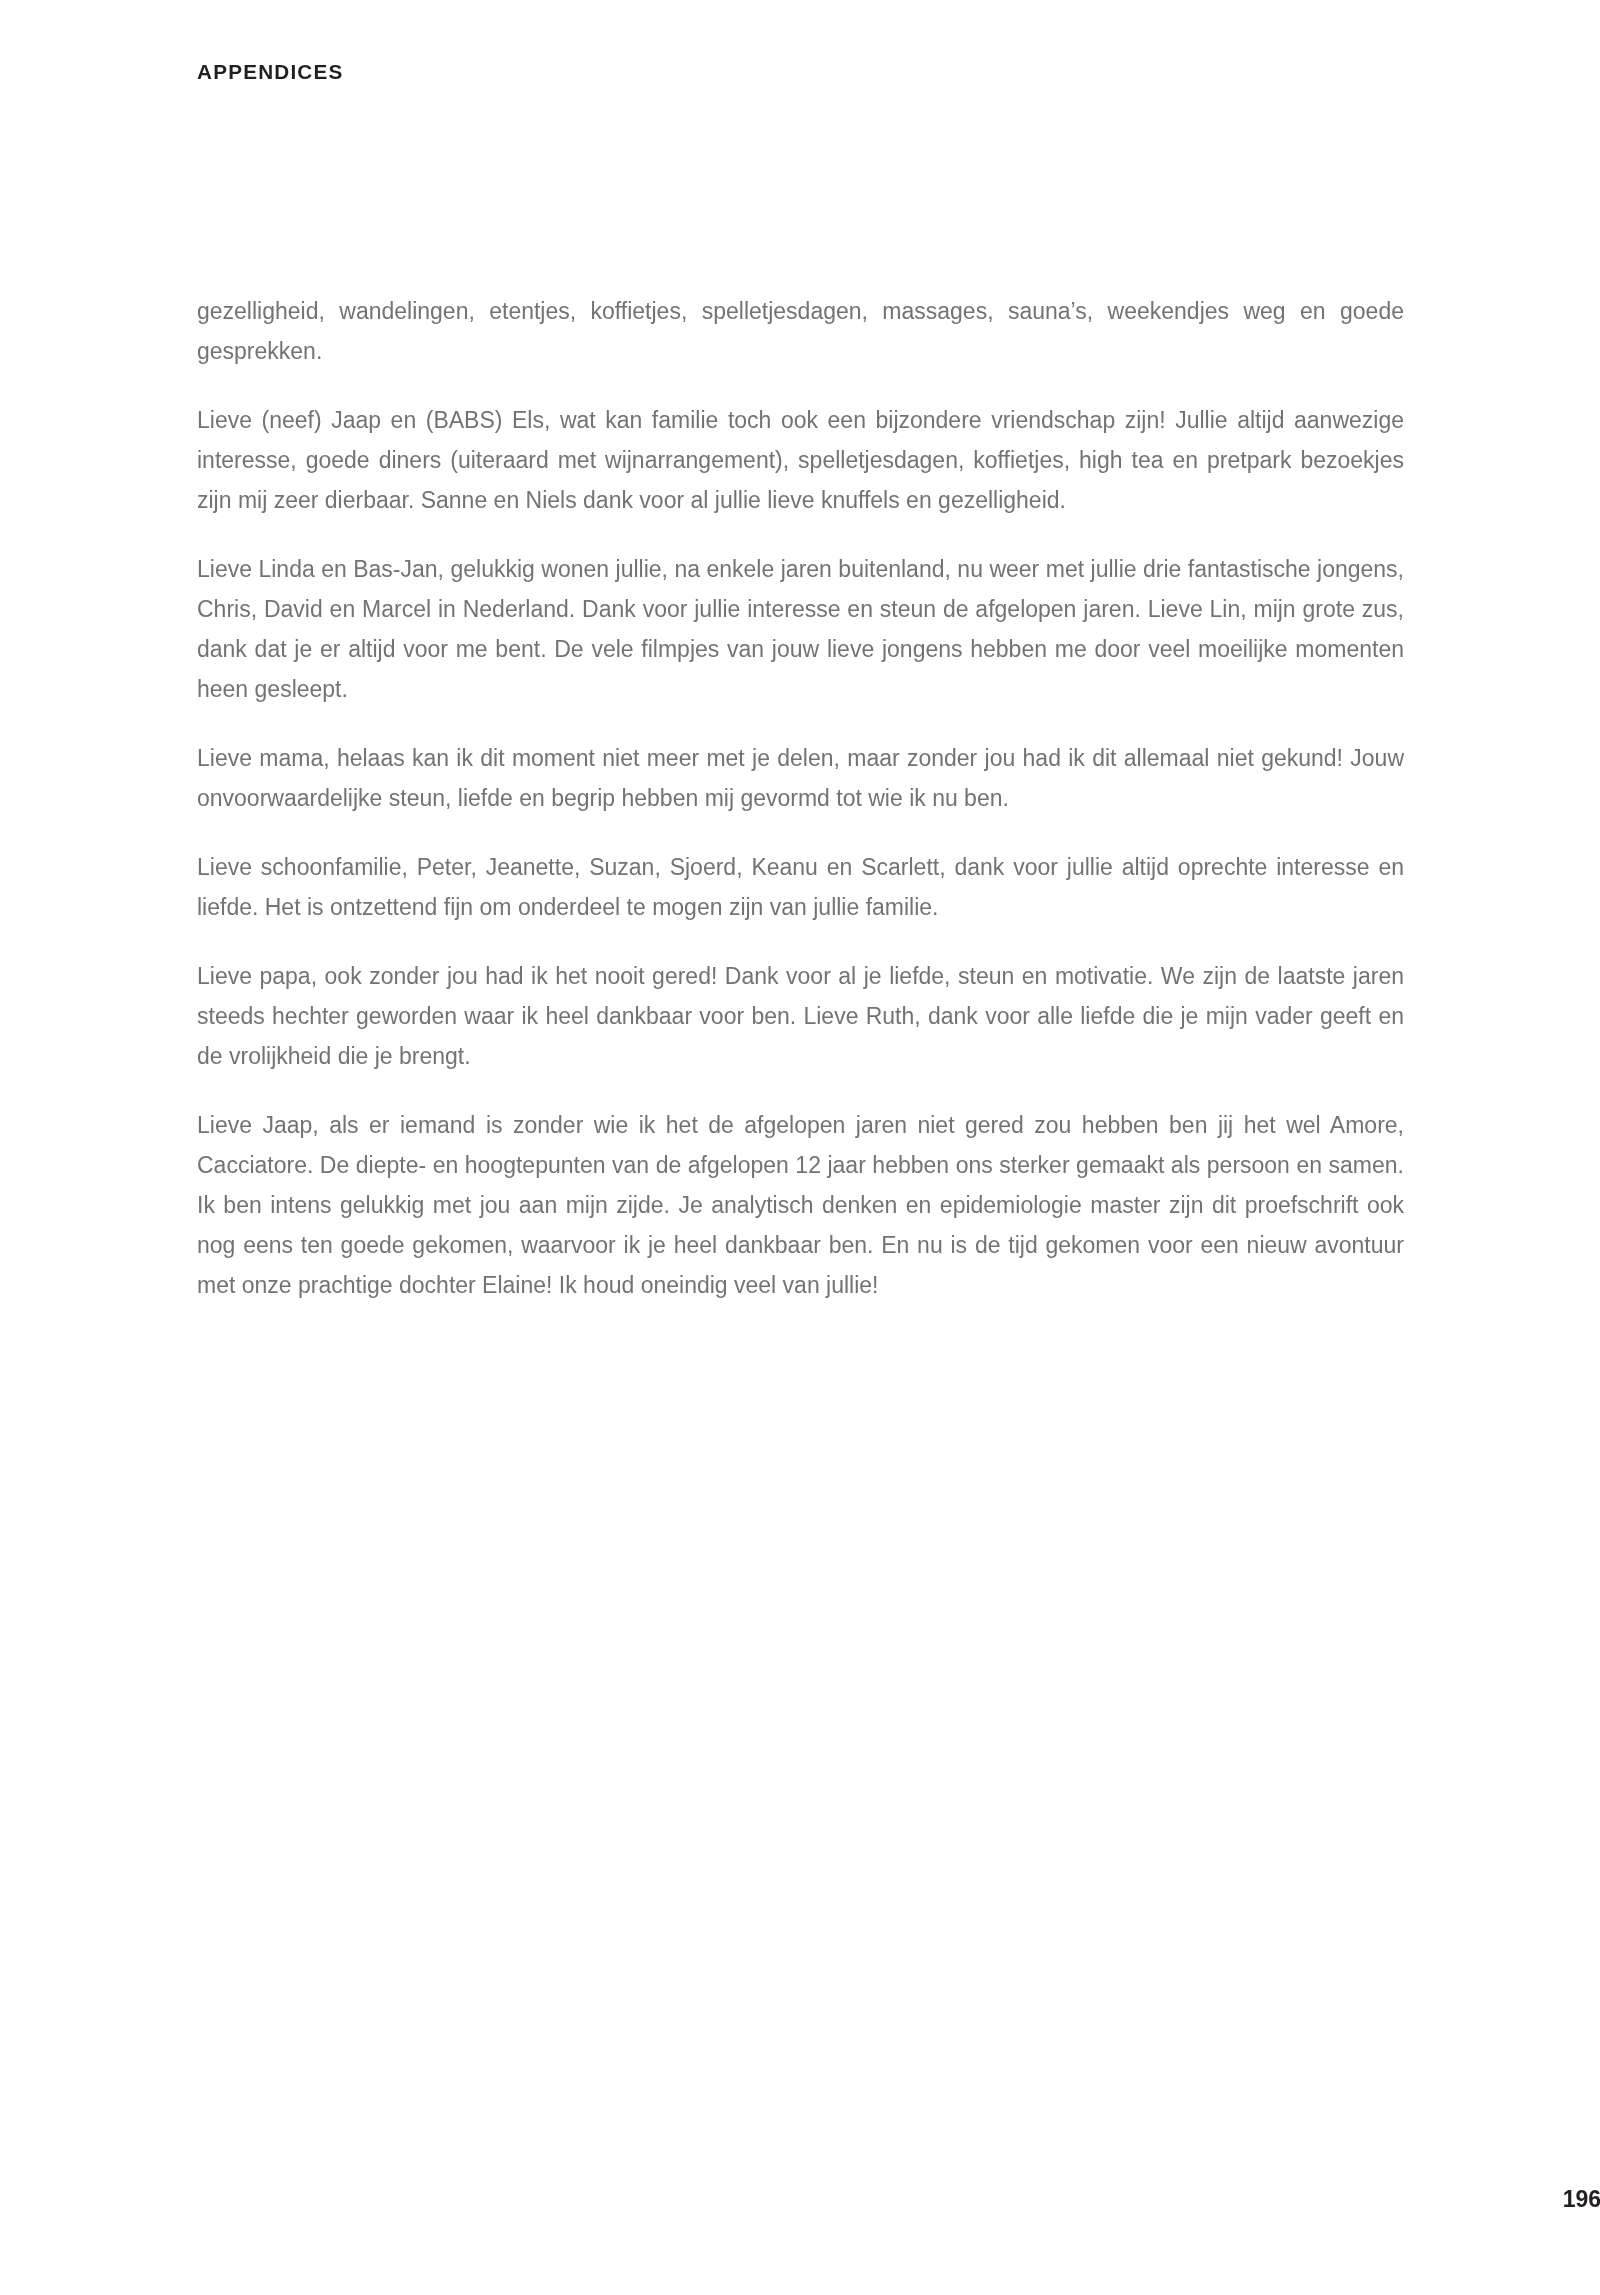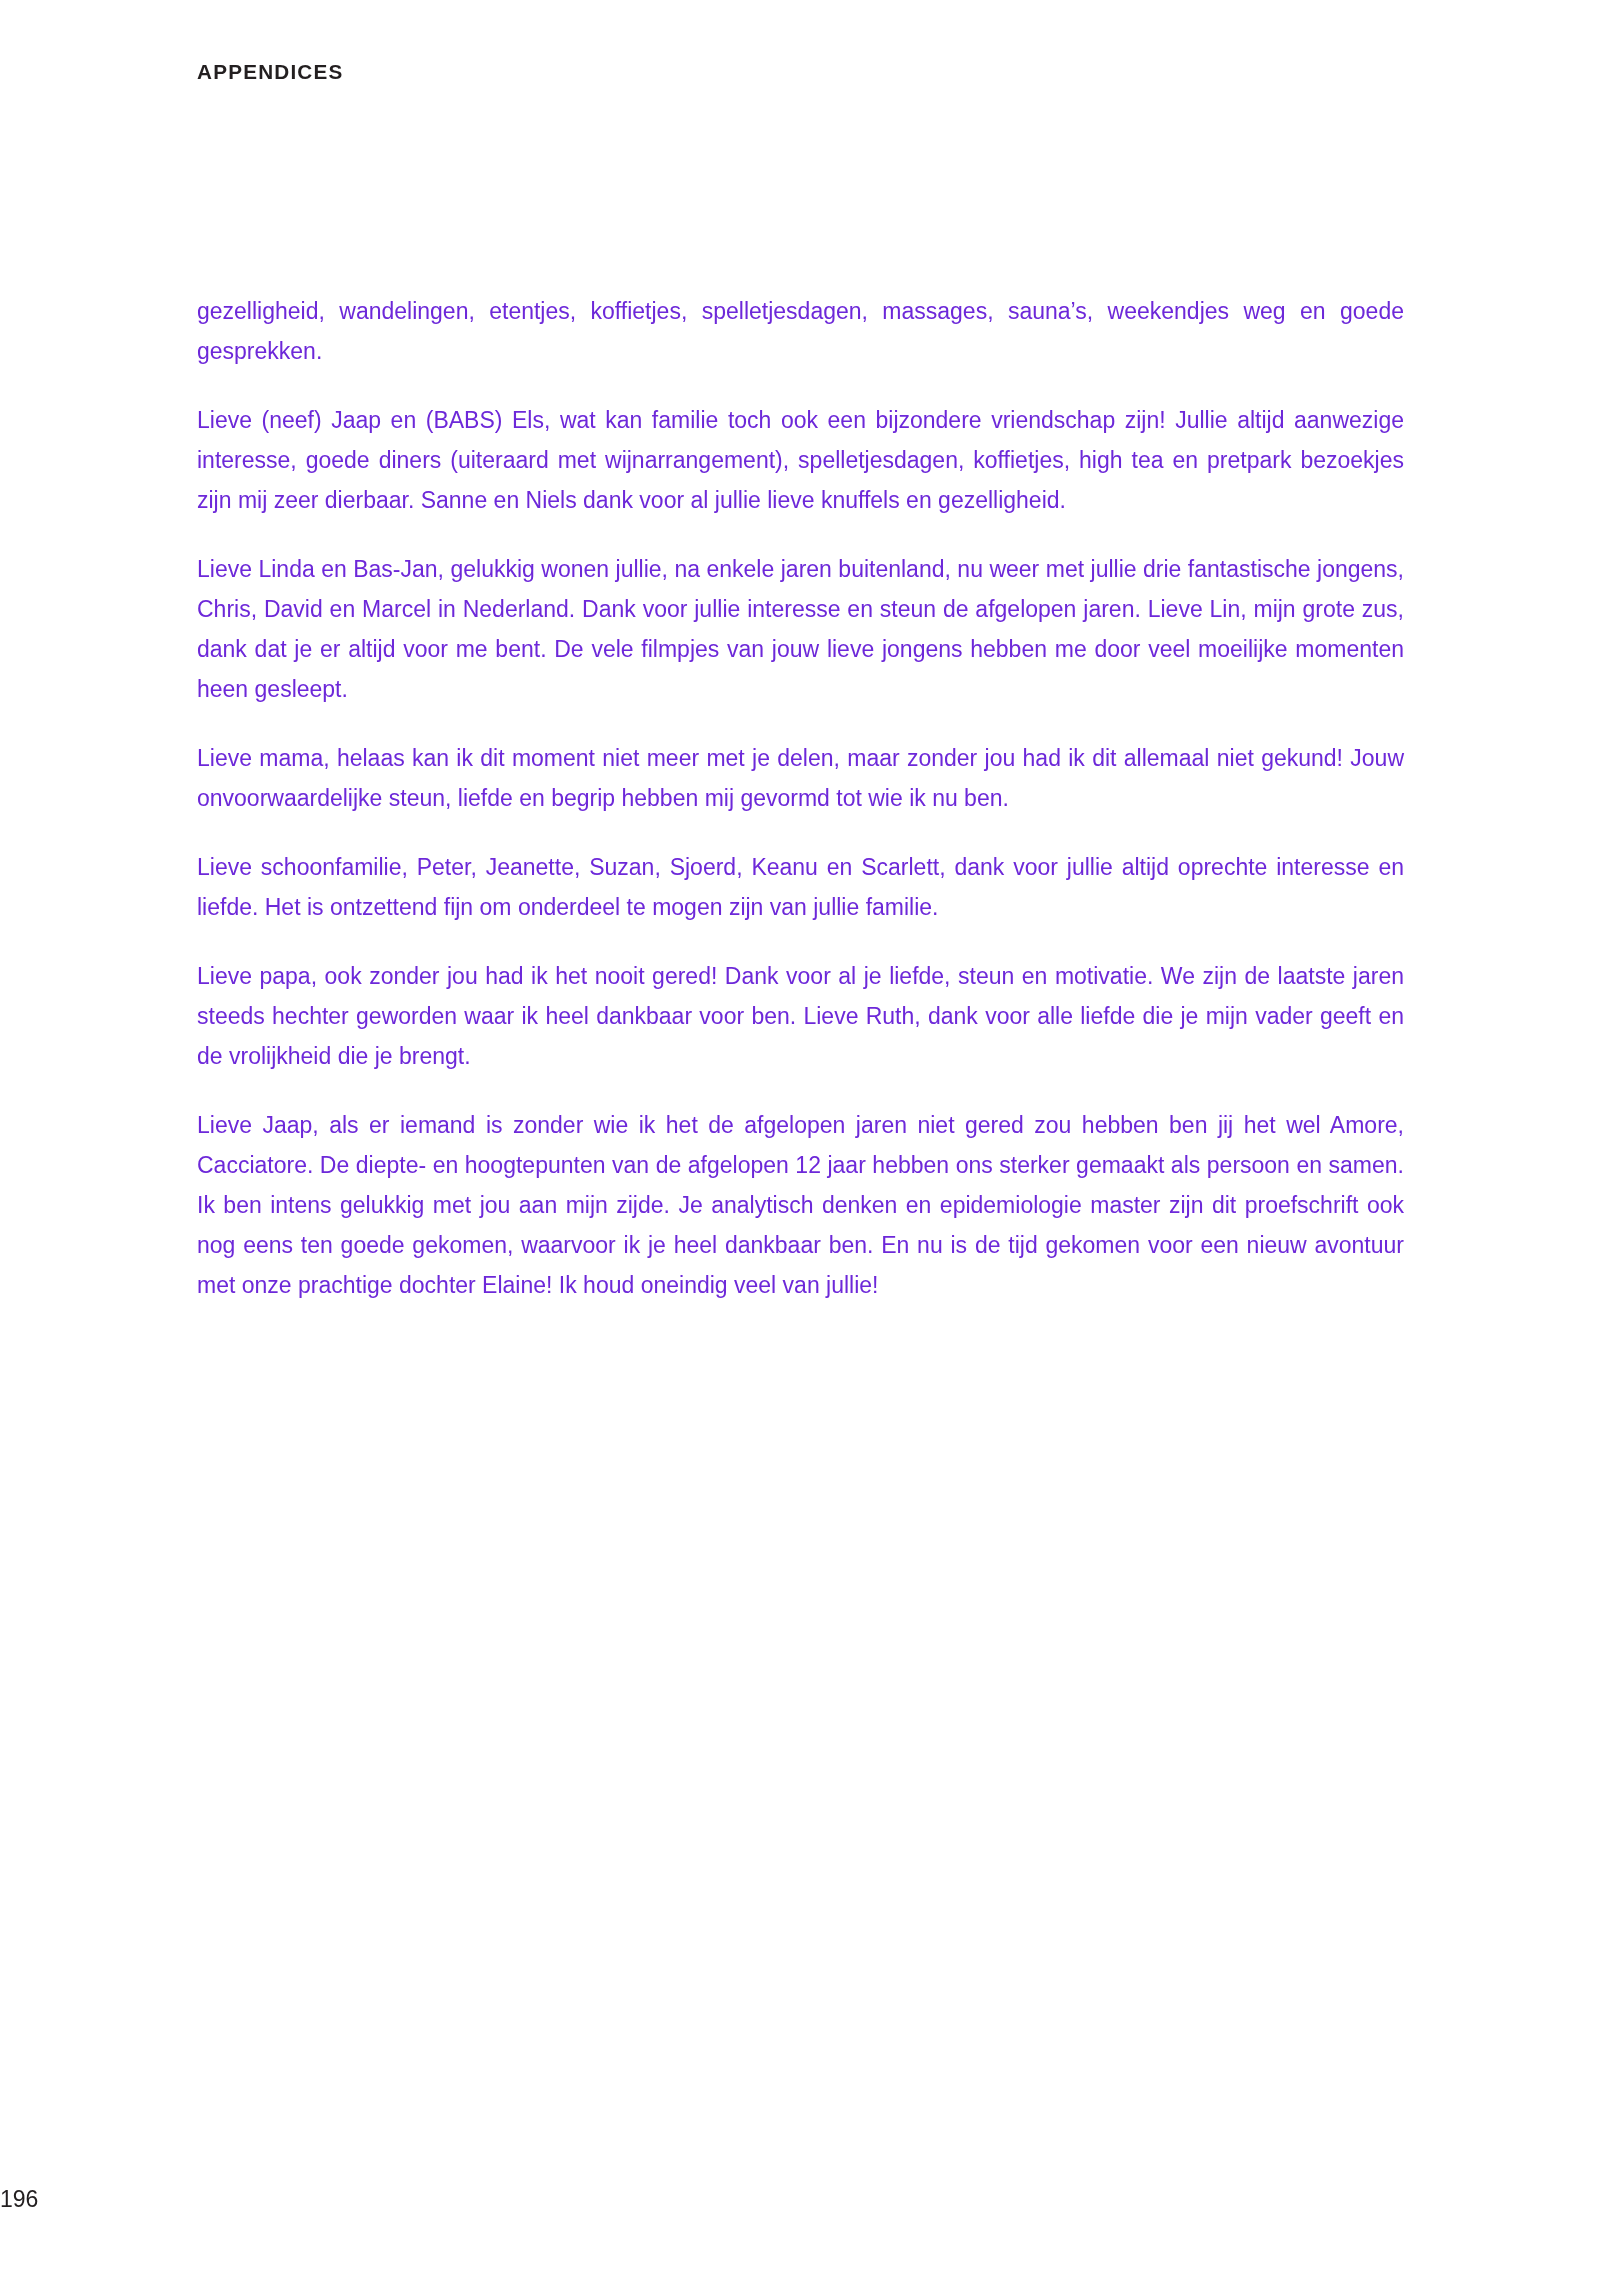--- a/index.html
+++ b/index.html
@@ -38,37 +38,38 @@
     top: 291px;
     width: 1207px;
   }
 
   .para {
     font-size: 23px;
     line-height: 40px;
     text-align: justify;
     text-justify: inter-word;
     margin: 0 0 29px 0;
-    color: #6d28d9;
+    color: #737373;
     font-weight: 400;
     hyphens: none;
   }
 
   .para:last-child {
     margin-bottom: 17px;
   }
 
   .folio {
     position: absolute;
     left: 0;
     right: 0;
     top: 2186px;
-    text-align: left;
+    text-align: right;
     font-size: 23px;
     color: #231f20;
+    font-weight: bold;
   }
 </style>
 </head>
 <body>
 
 <div class="page">
 
   <div class="running-head">APPENDICES</div>
 
   <div class="body-col">

